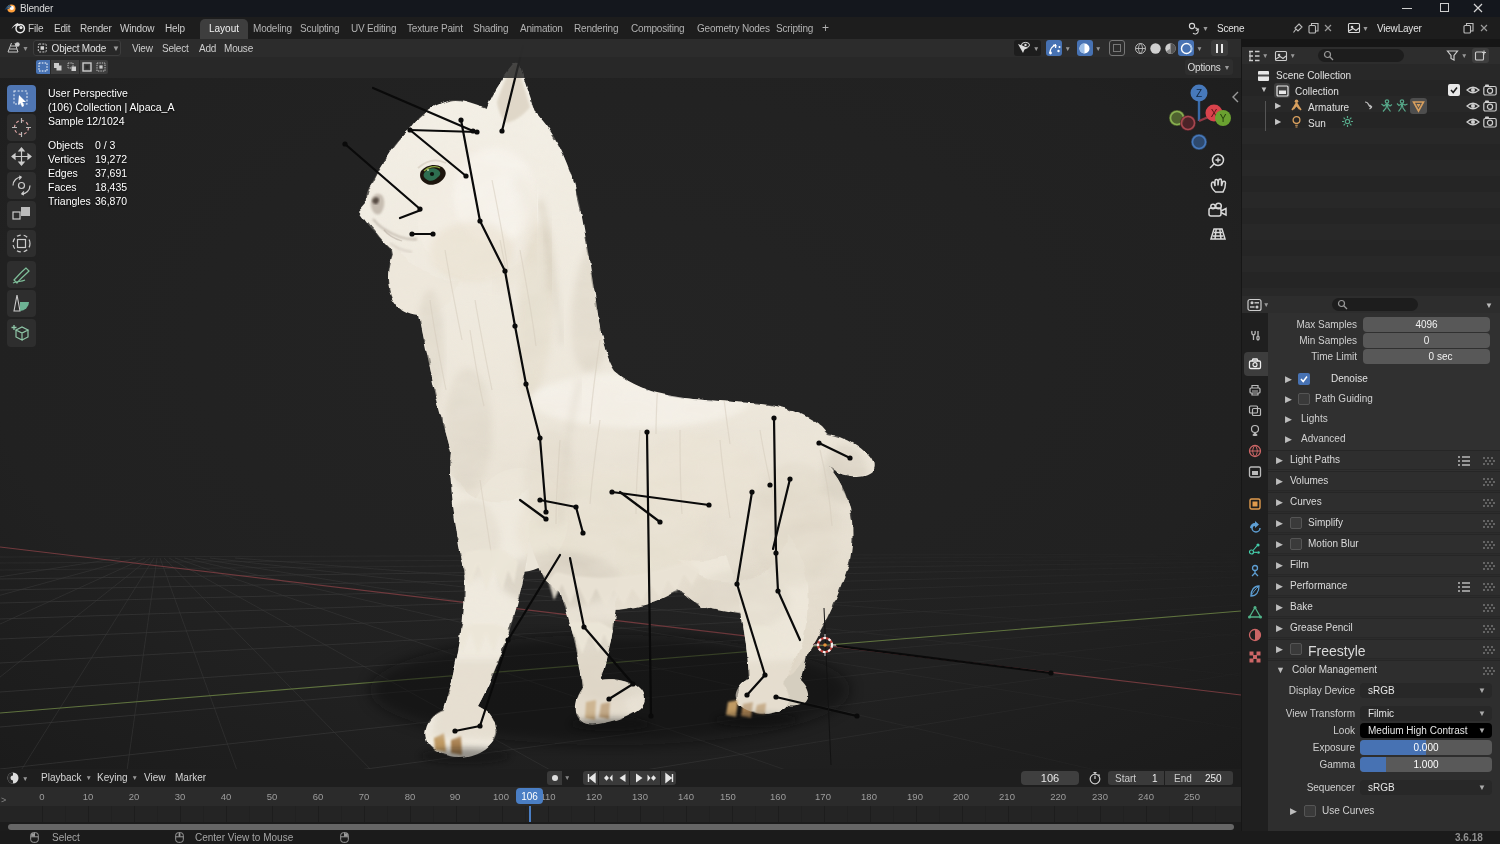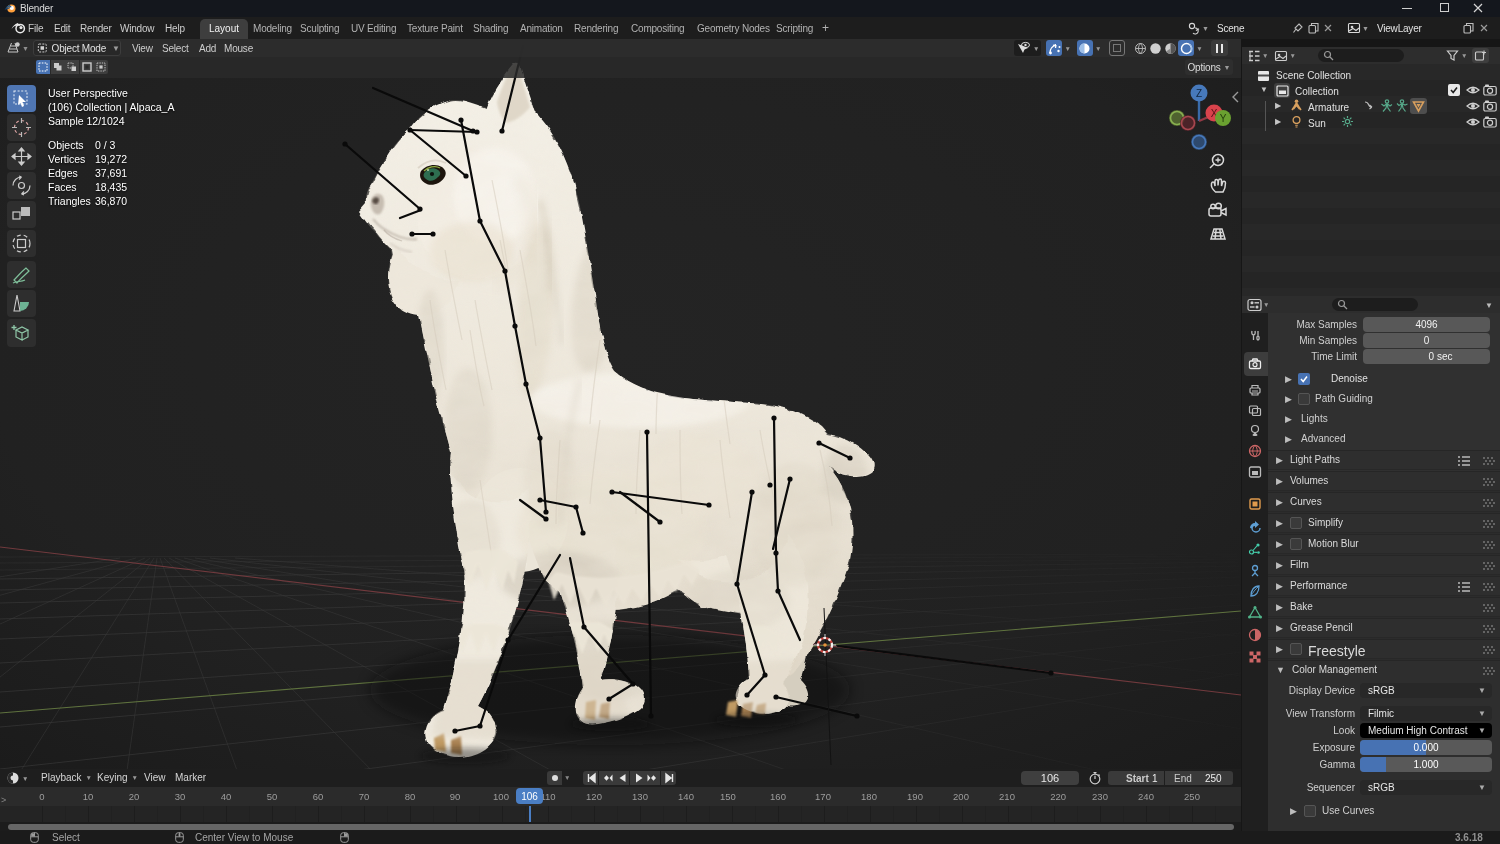--- a/index.html
+++ b/index.html
@@ -1082,21 +1082,21 @@
         <svg width="14" height="14" viewBox="0 0 14 14">
           <path d="M10.5,3 V11 M4,3 L9,7 L4,11 Z" stroke="#e8e8e8" stroke-width="1.4" fill="#e8e8e8"></path>
         </svg>
       </div>
       <div class="abs row" style="left:1021px;top:2px;width:58px;height:14px;background:#3f3f3f;border-radius:4px;justify-content:center;color:#e8e8e8;font-size:11px;">106</div>
       <svg class="abs" style="left:1088px;top:2px" width="14" height="14" viewBox="0 0 14 14">
 <circle cx="7" cy="8" r="4.8" fill="none" stroke="#ccc" stroke-width="1.2"></circle>
         <path d="M7,8 V4.8 M5.5,1.5 h3 M7,1.5 V3.2 M10.5,3.5 l1.2,1.2" stroke="#ccc" stroke-width="1.2"></path>
       </svg>
       <div class="abs row" style="left:1108px;top:2px;width:56px;height:14px;background:#3a3a3a;border-radius:3px 0 0 3px;color:#ccc;font-size:10px;">
-        <span style="margin-left:18px;font-weight:bold;">Start</span>
+        <span style="margin-left:7px;">Start</span>
         <span style="position:absolute;left:44px;color:#eee;">1</span>
       </div>
       <div class="abs row" style="left:1165px;top:2px;width:68px;height:14px;background:#3a3a3a;border-radius:0 3px 3px 0;color:#ccc;font-size:10px;">
         <span style="margin-left:9px;">End</span>
         <span style="position:absolute;left:40px;color:#eee;">250</span>
       </div>
       <div class="abs" style="left:0;top:18px;width:1241px;height:19px;background:#2b2b2b;"></div>
       <div class="abs" style="left:30px;top:22px;width:24px;text-align:center;color:#9d9d9d;font-size:9.5px;">0</div>
       <div class="abs" style="left:76px;top:22px;width:24px;text-align:center;color:#9d9d9d;font-size:9.5px;">10</div>
       <div class="abs" style="left:122px;top:22px;width:24px;text-align:center;color:#9d9d9d;font-size:9.5px;">20</div>

